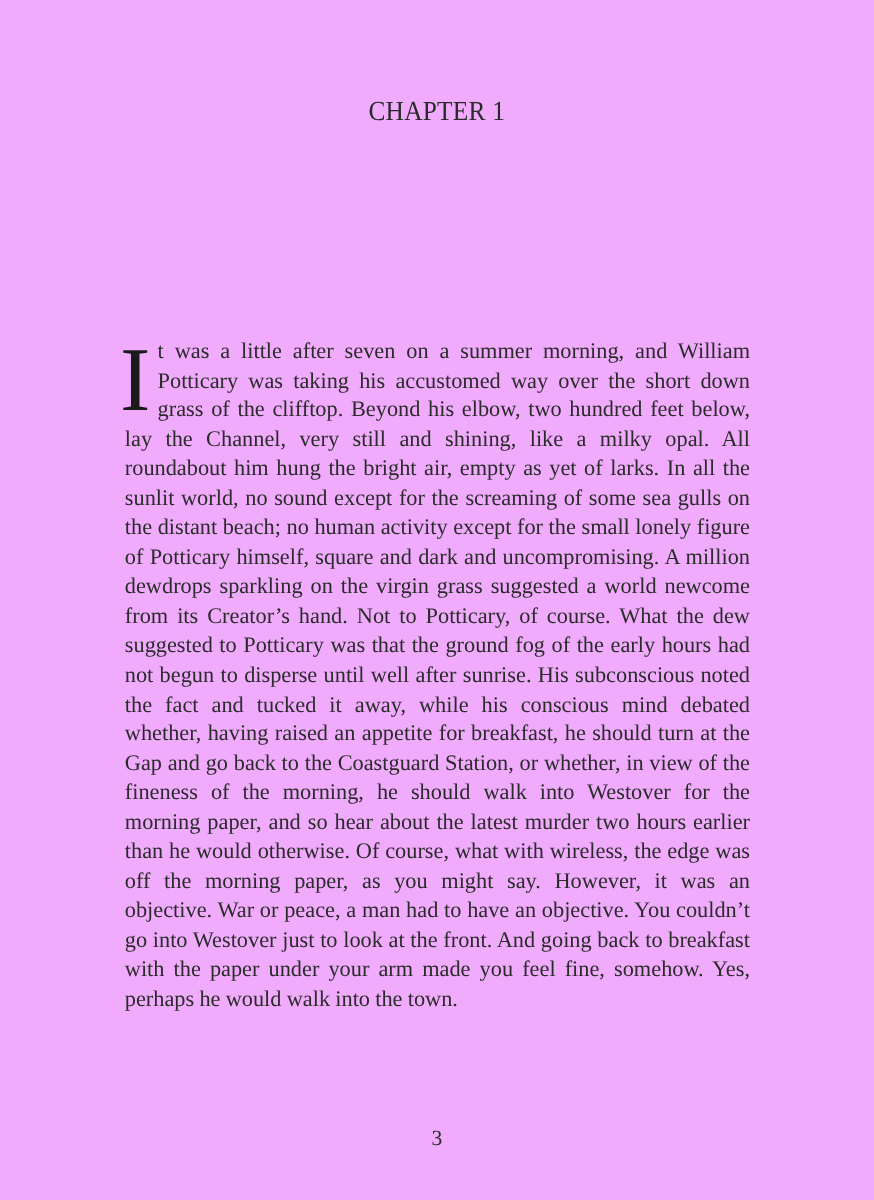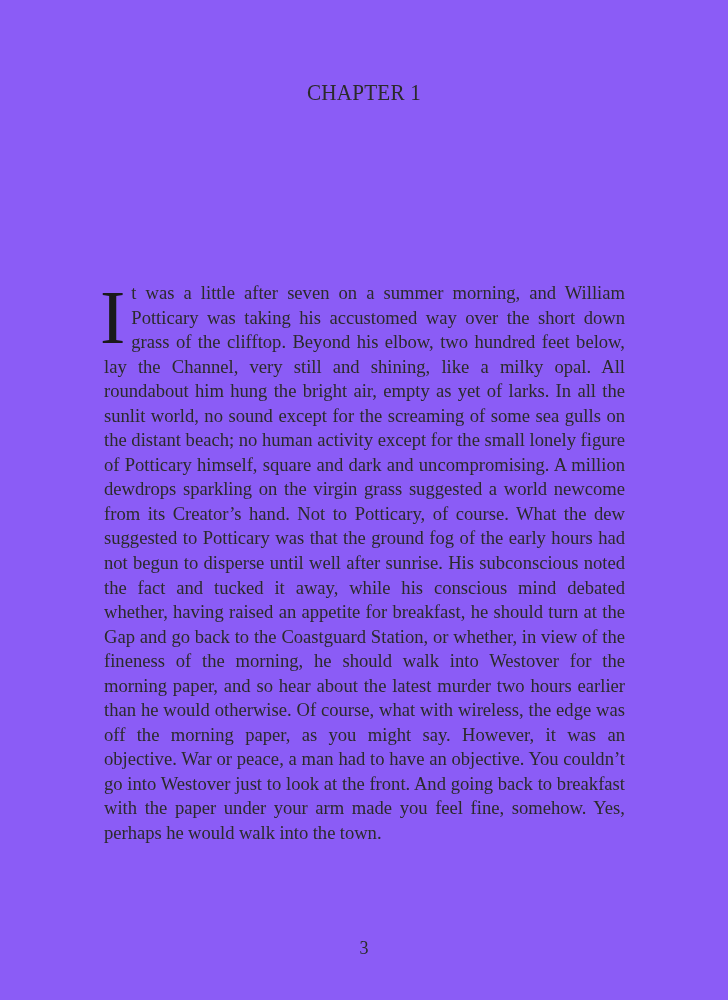--- a/index.html
+++ b/index.html
@@ -13,21 +13,21 @@
       position: relative;
       overflow: hidden;
       color: #2b2b2b;
       font-family: "Liberation Serif", "DejaVu Serif", serif;
     }
     .page {
       position: absolute;
       left: 0; top: 0;
       width: 728px;
       height: 1000px;
-      background: #8b5cf6;
+      background: #f0abfc;
     }
     .chapter-title {
       position: absolute;
       top: 80px;
       left: 0;
       width: 728px;
       text-align: center;
       font-size: 23px;
       letter-spacing: 0.2px;
       color: #2a2a2a;

